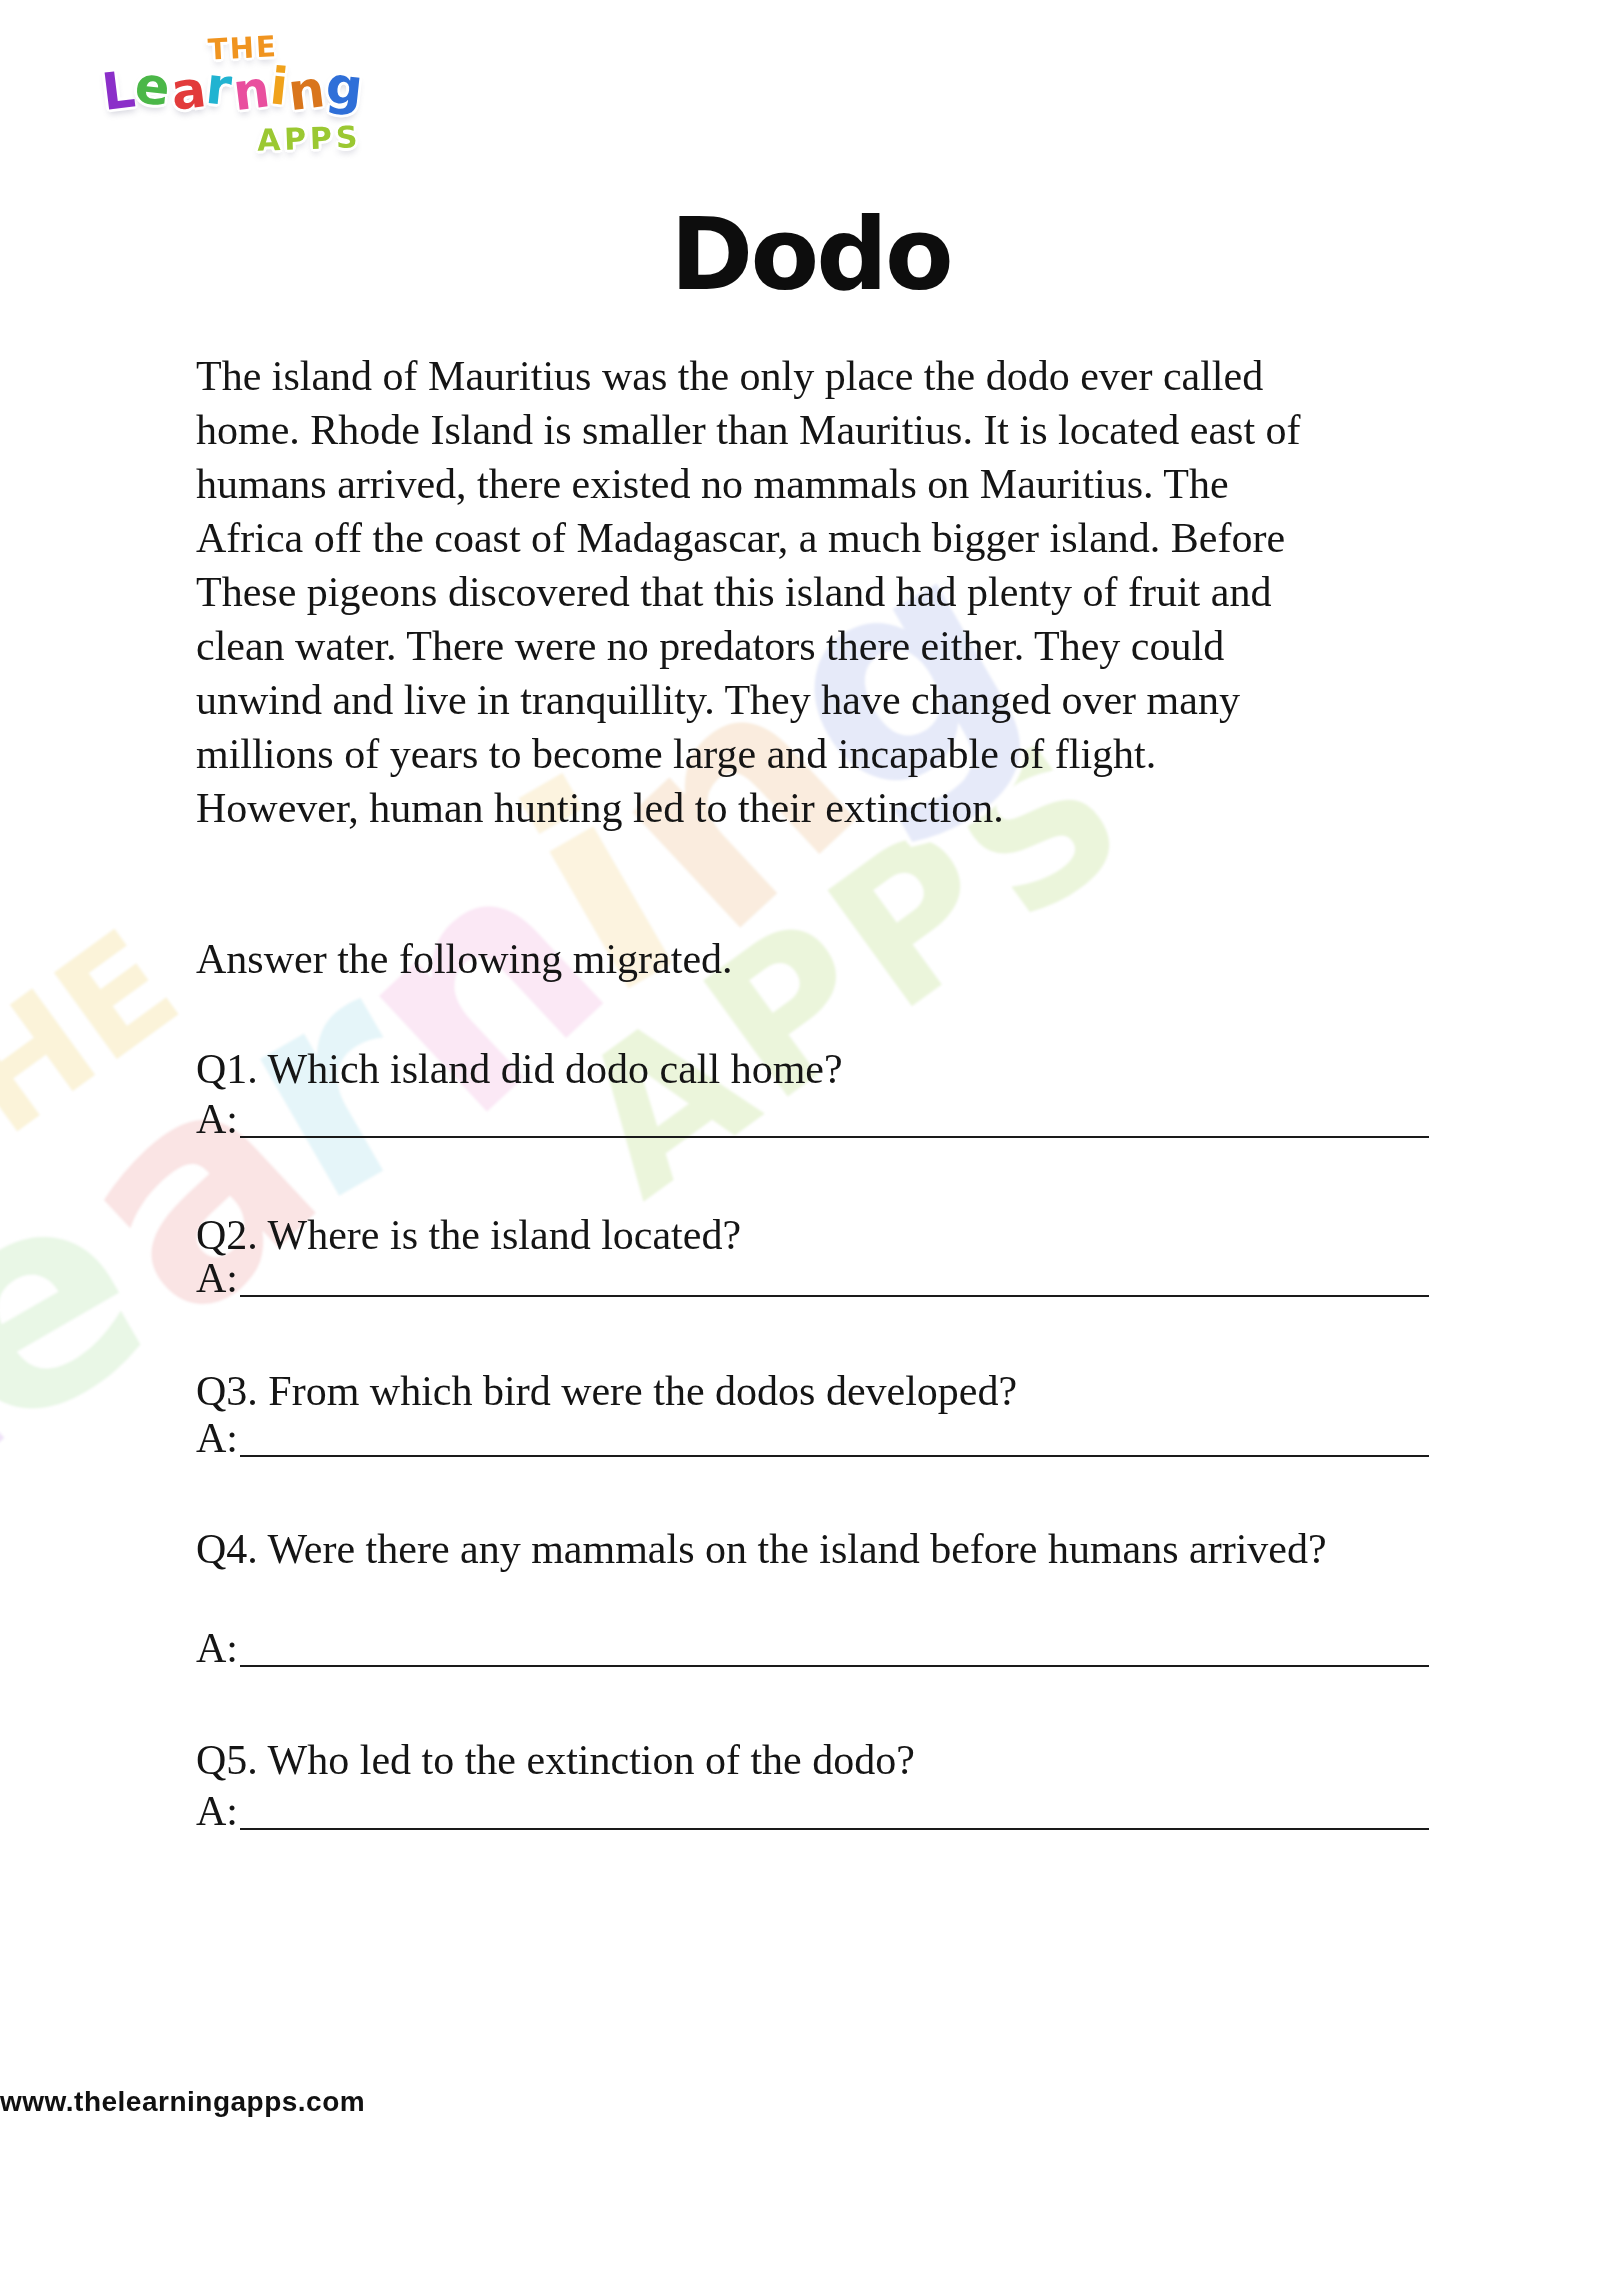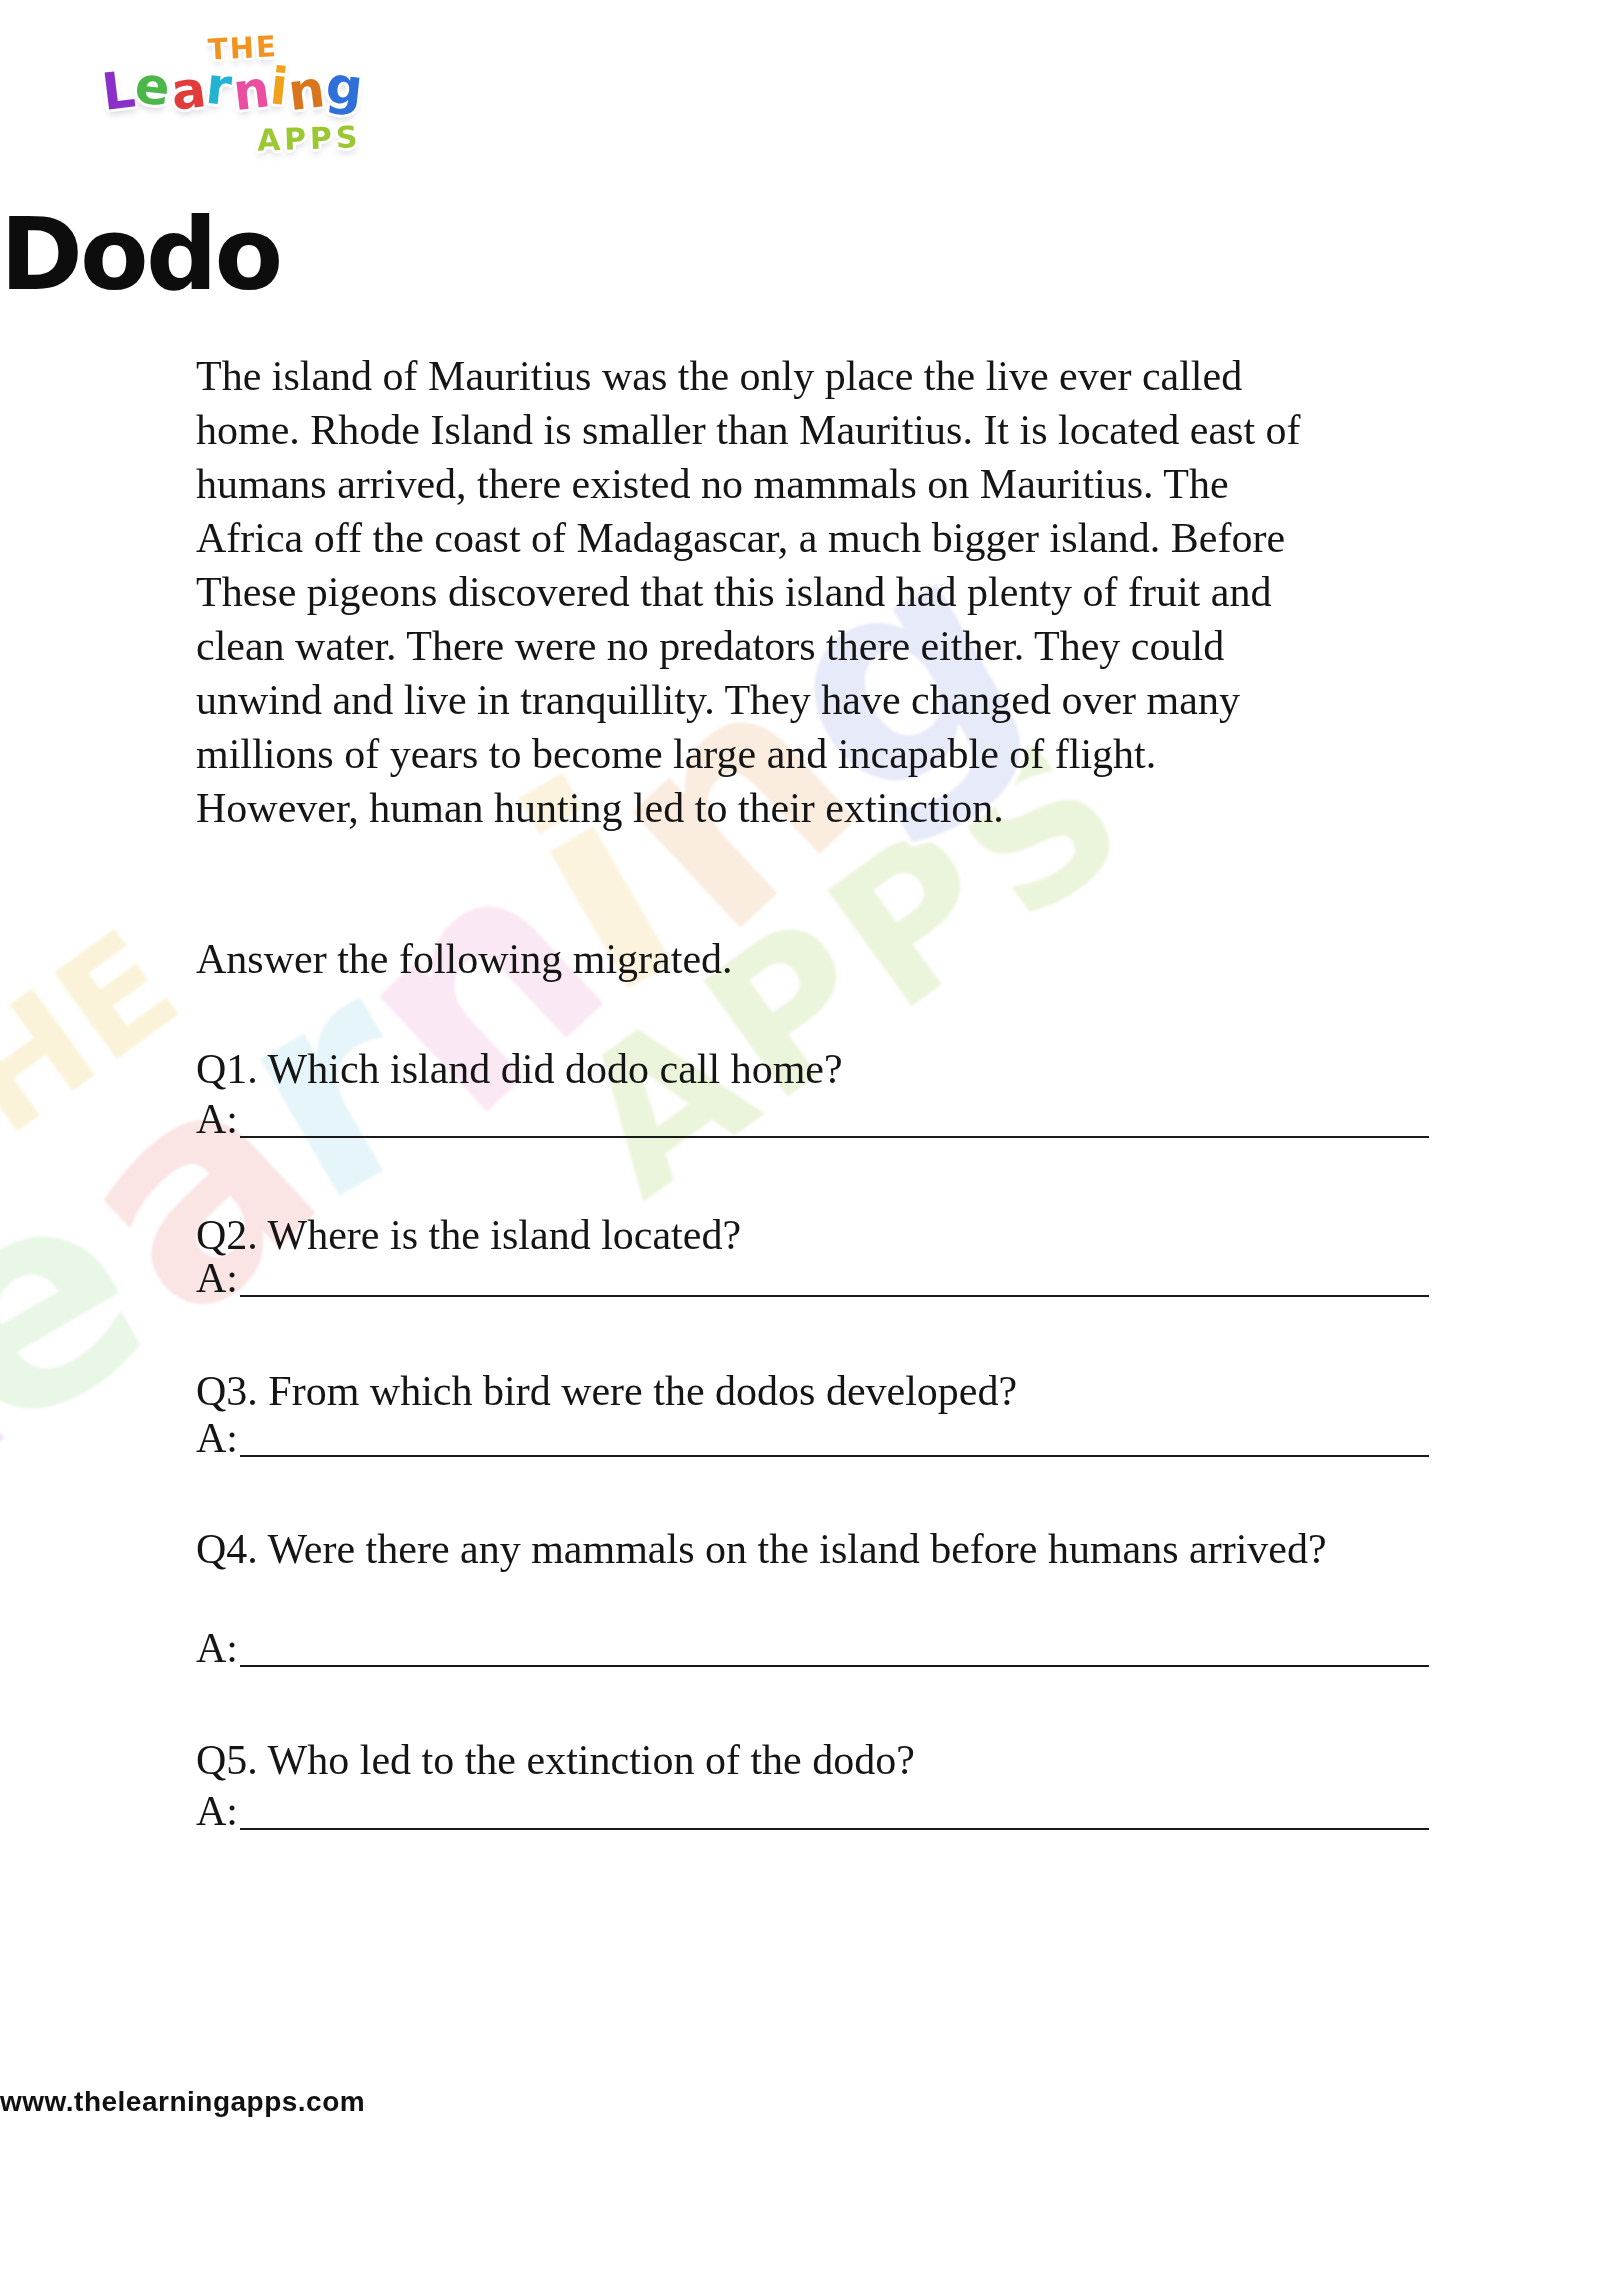--- a/index.html
+++ b/index.html
@@ -53,21 +53,21 @@
   }
   .wm-the      { margin-left: 304px; font-size: 147px; }
   .wm-learning { margin-left: 39px;  margin-top: -54px; font-size: 289px; letter-spacing: 3.9px; }
   .wm-apps     { margin-left: 882px; margin-top: -74px; font-size: 196px; letter-spacing: 9.8px; }
 
   
   .content-layer { position: relative; z-index: 1; }
 
   .page-title {
     position: absolute; left: 0; right: 0; top: 196px;
-    margin: 0; text-align: left;
+    margin: 0; text-align: center;
     font-family: "DejaVu Sans", sans-serif;
     font-weight: bold; font-size: 100px; letter-spacing: -2.9px;
     color: #0d0d0d;
   }
 
   .passage {
     position: absolute; left: 196px; top: 349px; width: 1274px;
     font-size: 42px; line-height: 54px;
   }
   .passage-line { white-space: nowrap; }
@@ -114,21 +114,21 @@
 
     <div class="logo">
       <div class="logo-the bubble" style="color: rgb(240, 148, 31);">THE</div>
       <div class="logo-learning bubble"><span style="color: rgb(139, 47, 201);">L</span><span style="color: rgb(75, 183, 72);">e</span><span style="color: rgb(226, 59, 59);">a</span><span style="color: rgb(33, 179, 209);">r</span><span style="color: rgb(233, 79, 158);">n</span><span style="color: rgb(240, 162, 28);">i</span><span style="color: rgb(217, 117, 28);">n</span><span style="color: rgb(47, 111, 216);">g</span></div>
       <div class="logo-apps bubble" style="color: rgb(155, 200, 50);">APPS</div>
     </div>
 
     <h1 class="page-title">Dodo</h1>
 
     <div class="passage">
-      <div class="passage-line">The island of Mauritius was the only place the live ever called</div>
+      <div class="passage-line">The island of Mauritius was the only place the dodo ever called</div>
       <div class="passage-line">home. Rhode Island is smaller than Mauritius. It is located east of</div>
       <div class="passage-line">humans arrived, there existed no mammals on Mauritius. The</div>
       <div class="passage-line">Africa off the coast of Madagascar, a much bigger island. Before</div>
       <div class="passage-line">These pigeons discovered that this island had plenty of fruit and</div>
       <div class="passage-line">clean water. There were no predators there either. They could</div>
       <div class="passage-line">unwind and live in tranquillity. They have changed over many</div>
       <div class="passage-line">millions of years to become large and incapable of flight.</div>
       <div class="passage-line">However, human hunting led to their extinction.</div>
     </div>
 

